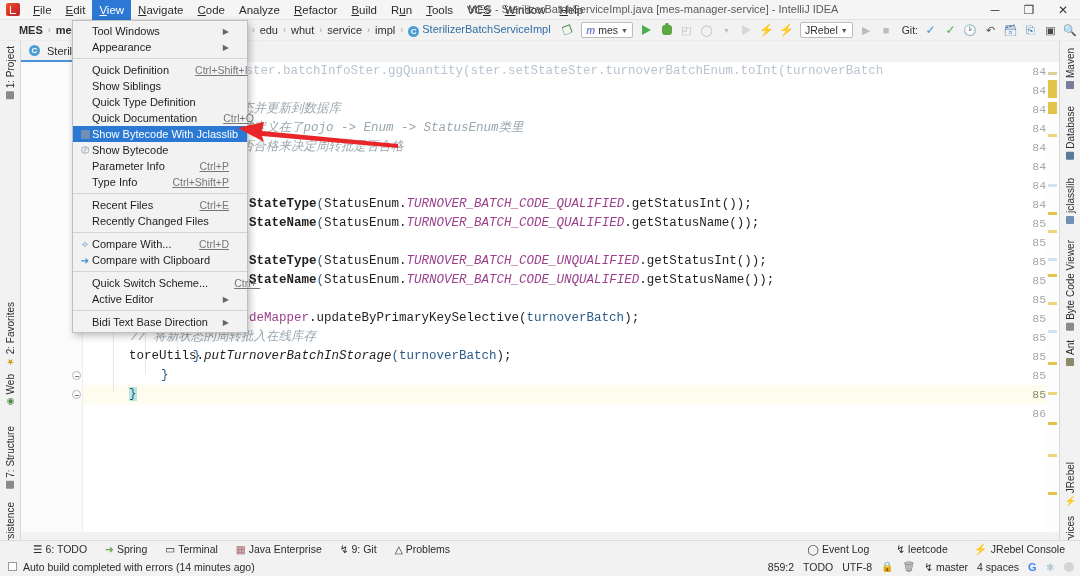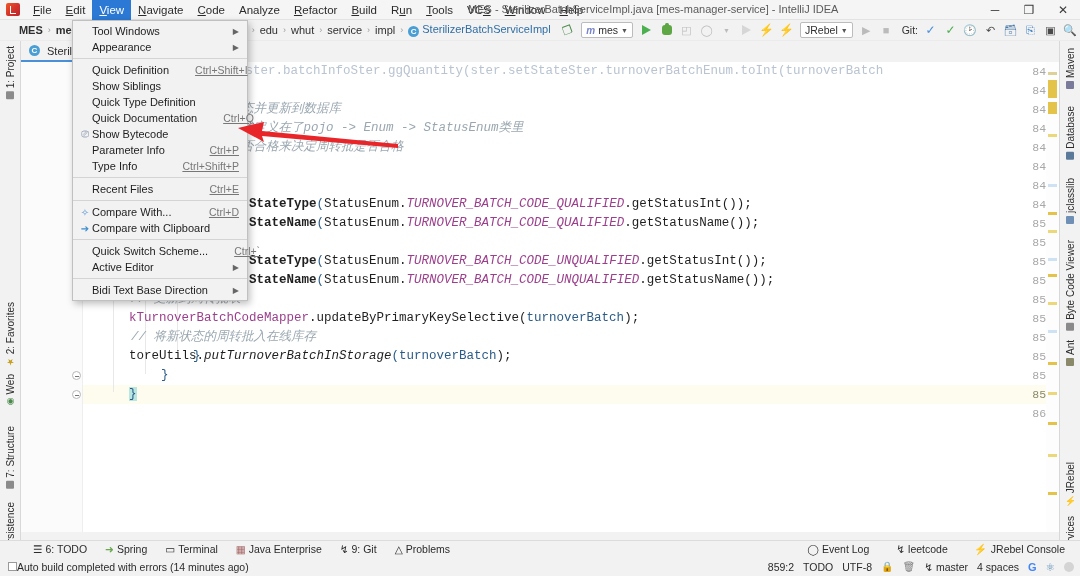--- a/index.html
+++ b/index.html
@@ -169,21 +169,21 @@
   .stripe { position:absolute; right:0; top:0; width:13px; height:470px; background:#fdfdfd; }
   .mk { position:absolute; right:2px; width:9px; height:3px; }
 
   
   .menu {
     position:absolute; left:72px; top:20px; width:176px;
     background:#f2f2f2; border:1px solid #c0c0c0;
     box-shadow:2px 3px 7px rgba(0,0,0,.25); z-index:40; padding:2px 0;
   }
   .menu .row {
-    display:flex; align-items:center; height:16px; padding:0 8px 0 5px;
+    display:flex; align-items:center; height:16px; padding:0 18px 0 5px;
     font-size:11px; color:#1d1d1d; position:relative; white-space:nowrap;
   }
   .menu .row.sel { background:#2b79d4; color:#fff; }
   .menu .row .ibox { width:14px; flex:none; display:flex; align-items:center; justify-content:center; }
   .menu .row .lbl { flex:1; }
   .menu .row .acc { color:#777; font-size:10.5px; margin-left:26px;text-decoration:underline; }
   .menu .row .arrw { font-size:8px; color:#666; margin-left:6px; }
   .menu .sepline { height:1px; background:#d4d4d4; margin:3px 0; }
   .ic-jc { width:9px;height:9px;background:#6f8fb5;border-radius:1px;display:inline-block;}
   .ic-bc { font-size:9px; color:#55698a; }
@@ -198,21 +198,21 @@
     position:absolute; left:0; bottom:19px; width:1080px; height:17px;
     background:#f2f2f2; border-top:1px solid #dcdcdc;
     display:flex; align-items:center; font-size:10.5px; color:#2b2b2b;
   }
   .twitem { display:flex; align-items:center; gap:3px; padding:0 9px; white-space:nowrap;}
   .statusbar {
     position:absolute; left:0; bottom:0; width:1080px; height:19px;
     background:#f2f2f2; display:flex; align-items:center;
     font-size:10.5px; color:#2b2b2b;
   }
-  .sb-left { display:flex; align-items:center; gap:0; padding-left:8px; }
+  .sb-left { display:flex; align-items:center; gap:6px; padding-left:8px; }
   .sb-right{ position:absolute; right:6px; display:flex; align-items:center; gap:9px; }
   .sb-chk { width:9px;height:9px;border:1px solid #9a9a9a;background:#fff;display:inline-block;}
   .gicon { color:#4285f4; font-weight:bold; font-size:11px; }
   .lock { font-size:10px; color:#777; }
   .dot-gray{width:10px;height:10px;border-radius:50%;background:#d4d4d4;display:inline-block;}
 </style>
 </head>
 <body>
 
 <div class="app">
@@ -521,20 +521,26 @@
     </div>
     <div class="row">
       <span class="ibox"></span>
       <span class="lbl">Quick Type Definition</span>
     </div>
     <div class="row">
       <span class="ibox"></span>
       <span class="lbl">Quick Documentation</span>
       <span class="acc">Ctrl+Q</span>
     </div>
+    <div class="row sel">
+      <span class="ibox">
+          <span class="ic-jc"></span>
+        </span>
+      <span class="lbl">Show Bytecode With Jclasslib</span>
+    </div>
     <div class="row">
       <span class="ibox">
           <span class="ic-bc">⎚</span>
         </span>
       <span class="lbl">Show Bytecode</span>
     </div>
     <div class="row">
       <span class="ibox"></span>
       <span class="lbl">Parameter Info</span>
       <span class="acc">Ctrl+P</span>
@@ -544,20 +550,24 @@
       <span class="lbl">Type Info</span>
       <span class="acc">Ctrl+Shift+P</span>
     </div>
 
     <div class="sepline"></div>
 
     <div class="row">
       <span class="ibox"></span>
       <span class="lbl">Recent Files</span>
       <span class="acc">Ctrl+E</span>
+    </div>
+    <div class="row">
+      <span class="ibox"></span>
+      <span class="lbl">Recently Changed Files</span>
     </div>
 
     <div class="sepline"></div>
 
     <div class="row">
       <span class="ibox">
           <span class="ic-cmp">✧</span>
         </span>
       <span class="lbl">Compare With...</span>
       <span class="acc">Ctrl+D</span>

